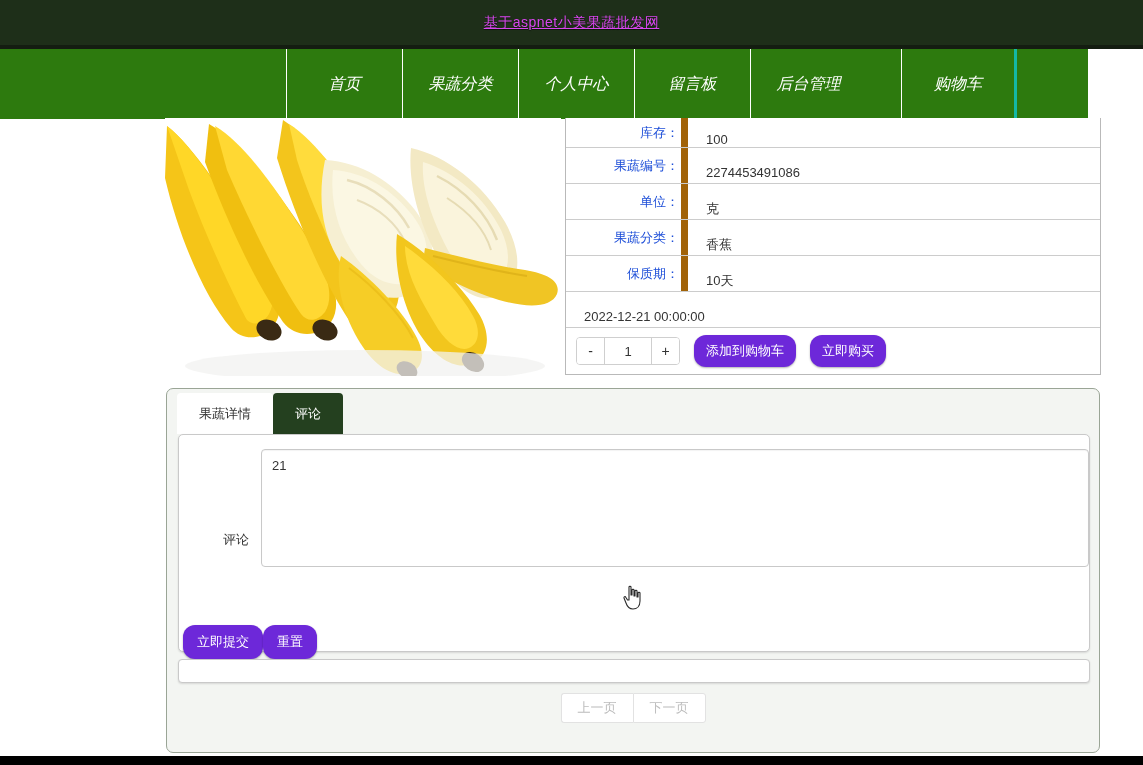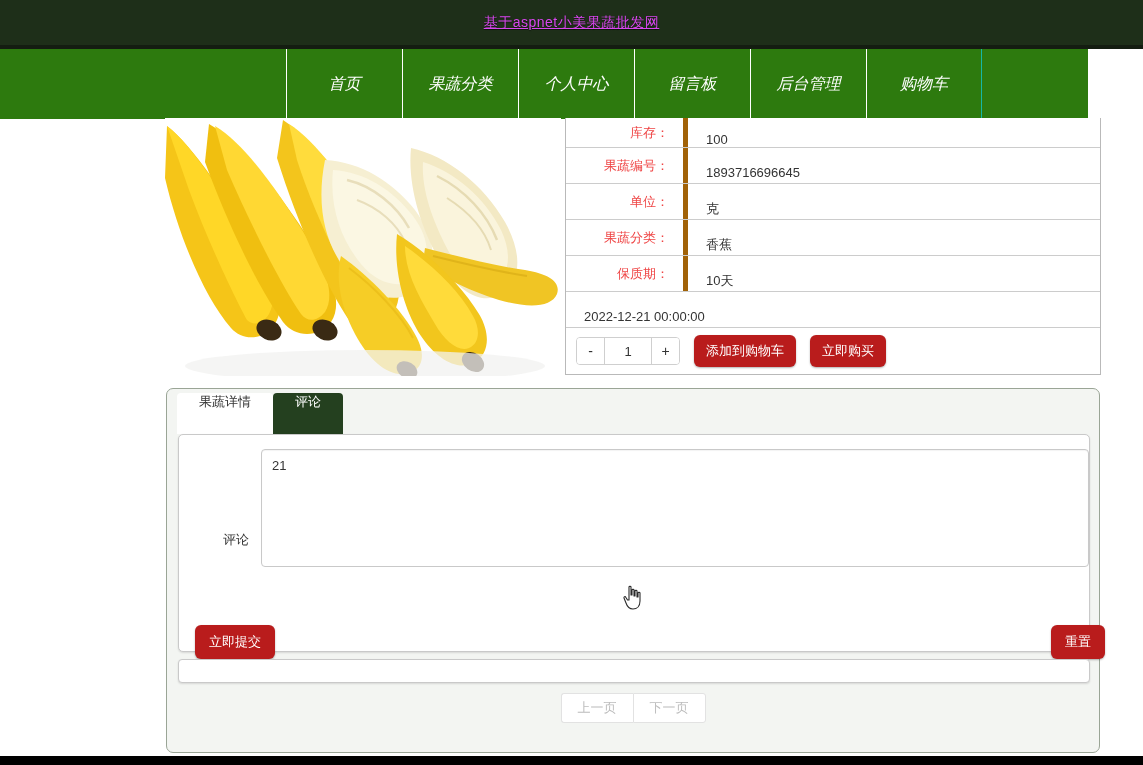--- a/index.html
+++ b/index.html
@@ -38,21 +38,21 @@
     display:flex; align-items:flex-end;
   }
   .navitem{
     height:70px; min-width:116px; padding:0 18px;
     display:flex; align-items:center; justify-content:center;
     color:#ffffff; font-size:16px;
     border-left:1px solid #ffffff;
     cursor:pointer;
     background:#2d7a0e;
   }
-  .navitem:last-child{ border-right:1px solid #14b8a6; }
+  .navitem:last-child{ border-right:3px solid #14b8a6;margin-left:35px; }
 
   
   .product-image{
     position:absolute; left:165px; top:118px; width:396px; height:258px;
     overflow:hidden; background:#ffffff;
   }
   .product-image svg{ display:block; width:396px; height:258px; }
 
   .spec-table{
     position:absolute; left:565px; top:118px; width:536px;
@@ -60,23 +60,23 @@
     background:#ffffff;
     font-size:13px;
   }
   .spec-row{
     display:flex; align-items:center;
     height:36px;
     border-bottom:1px solid #cccccc;
   }
   .spec-row:last-child{ border-bottom:none; }
   .spec-label{
-    width:122px; text-align:right; padding-right:14px;
-    color:#ef4444; flex:0 0 122px;
-    border-right:5px solid #a16207;
+    width:122px; text-align:right; padding-right:2px;
+    color:#1d4ed8; flex:0 0 122px;
+    border-right:7px solid #a16207;
     height:100%; display:flex; align-items:center; justify-content:flex-end;
   }
   .spec-value{ padding-left:18px; color:#333;margin-top:14px; }
 
   .row-clipped{ height:30px; }
 
   
   .buy-row{
     display:flex; align-items:center; height:46px; padding-left:10px;
     border-bottom:none;
@@ -90,41 +90,41 @@
     width:28px; display:flex; align-items:center; justify-content:center;
     font-size:14px; color:#333; background:#fff; cursor:pointer;
     border-right:1px solid #cfcfcf;
   }
   .stepper .sbtn.plus{ border-right:none; border-left:1px solid #cfcfcf; }
   .stepper .sval{
     width:46px; display:flex; align-items:center; justify-content:center;
     font-size:13px; color:#333; background:#fff;
   }
   .btn-dark{
-    background:#b91c1c; color:#ffffff; border:none; border-radius:6px;
+    background:#6d28d9; color:#ffffff; border:none; border-radius:12px;
     font-size:13px; padding:7px 12px; cursor:pointer;
     font-family:inherit;
     box-shadow:0 1px 2px rgba(0,0,0,.3);
   }
   .buy-row .btn-dark{ margin-left:14px; }
 
   
   .panel{
     position:absolute; left:166px; top:388px; width:934px; height:365px;
     background:#f3f5f2;
     border:1px solid #9aa596;
     border-radius:7px;
   }
   .tabs{
     position:absolute; left:0; top:0; height:45px; width:100%;
     display:flex; align-items:flex-start; padding-left:10px; padding-top:4px;
   }
   .tab{
     height:41px; padding:0 22px;
-    display:flex; align-items:flex-start; justify-content:center;
+    display:flex; align-items:center; justify-content:center;
     font-size:13px; cursor:pointer;
     border-radius:4px 4px 0 0;
   }
   .tab.inactive{ background:#ffffff; color:#333; }
   .tab.active{ background:#24401f; color:#ffffff; }
 
   .tabbody{
     position:absolute; left:11px; top:45px; width:912px; height:218px;
     background:#ffffff; border:1px solid #c9c9c9; border-radius:5px;
     box-shadow:0 1px 2px rgba(0,0,0,.12);
@@ -138,22 +138,22 @@
     font-size:13px; color:#333; padding-top:82px;
   }
   .comment-area{
     width:940px; height:118px;
     border:1px solid #c9c9c9; border-radius:4px;
     padding:8px 10px; font-size:13px; font-family:inherit;
     color:#333; resize:none; outline:none;
     box-shadow:inset 0 1px 1px rgba(0,0,0,.05);
   }
   .form-buttons{
-    position:absolute; left:16px; top:190px; width:100%;
-    display:flex; align-items:center; justify-content:space-between; gap:12px;
+    position:absolute; left:4px; top:190px; width:100%;
+    display:flex; align-items:center; justify-content:flex-start; gap:0;
   }
   .form-buttons .btn-dark{ padding:8px 14px; }
 
   
   .result-bar{
     position:absolute; left:11px; top:270px; width:912px; height:24px;
     background:#ffffff; border:1px solid #c9c9c9; border-radius:4px;
     box-shadow:0 1px 2px rgba(0,0,0,.12);
   }
   .pager{
@@ -254,21 +254,21 @@
   </svg>
 </div>
 
 <div class="spec-table">
   <div class="spec-row row-clipped">
     <div class="spec-label">库存：</div>
     <div class="spec-value">100</div>
   </div>
   <div class="spec-row">
     <div class="spec-label">果蔬编号：</div>
-    <div class="spec-value">1893716696645</div>
+    <div class="spec-value">2274453491086</div>
   </div>
   <div class="spec-row">
     <div class="spec-label">单位：</div>
     <div class="spec-value">克</div>
   </div>
   <div class="spec-row">
     <div class="spec-label">果蔬分类：</div>
     <div class="spec-value">香蕉</div>
   </div>
   <div class="spec-row">

